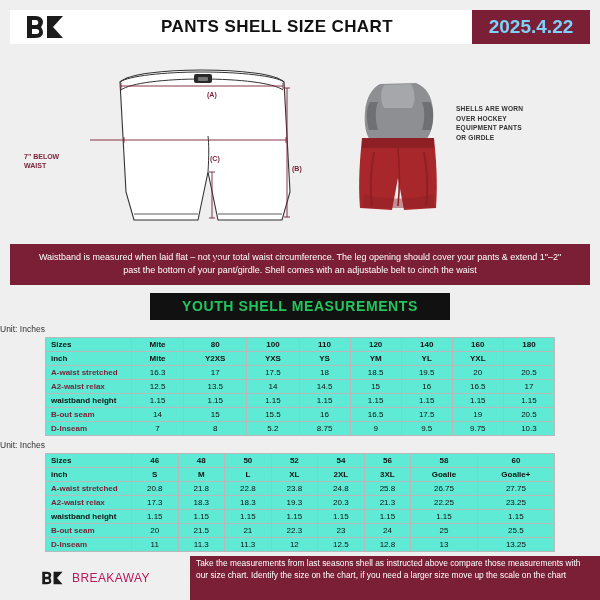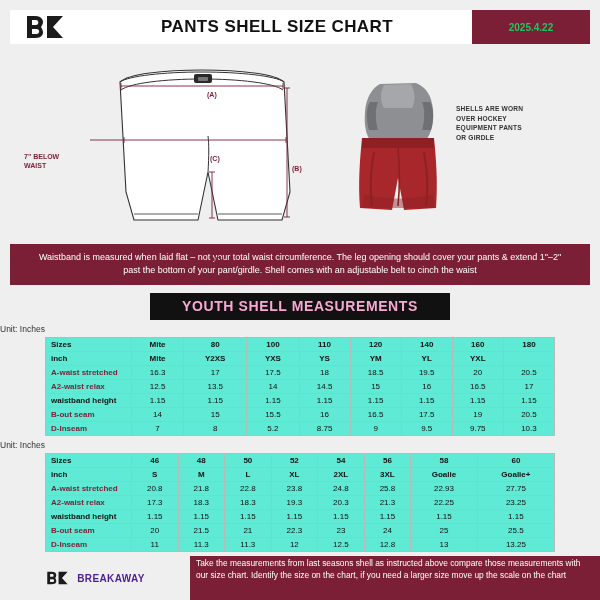--- a/index.html
+++ b/index.html
@@ -30,23 +30,23 @@
   .hdr-logo svg { display: block; }
   .hdr-title {
     flex: 1;
     display: flex; align-items: center; justify-content: center;
     font-size: 17px; font-weight: bold; letter-spacing: .4px;
     color: #111;
   }
   .hdr-date {
     width: 118px;
     background: #7a1f35;
-    color: #22c55e;
+    color: #7dd3fc;
     display: flex; align-items: center; justify-content: center;
-    font-size: 10px; font-weight: bold;
+    font-size: 19px; font-weight: bold;
   }
   
   .diagram {
     position: relative;
     margin: 0 10px;
     height: 196px;
     background: #efefef;
   }
   .diagram svg.shorts { position: absolute; left: 58px; top: 8px; }
   .label-small {
@@ -71,21 +71,21 @@
     text-align: center;
     font-size: 9px;
     line-height: 13px;
     padding: 7px 26px 8px 26px;
   }
   
   .section-band {
     margin: 8px auto 0 auto;
     width: 300px;
     background: #111;
-    color: #f9a8d4;
+    color: #22c55e;
     text-align: center;
     font-size: 14px;
     font-weight: bold;
     letter-spacing: .6px;
     padding: 5px 0 6px 0;
   }
   .unit {
     text-align: left;
     font-size: 8.5px;
     color: #333;
@@ -124,21 +124,21 @@
     height: 44px;
     display: flex;
   }
   .footer-left {
     width: 190px;
     background: #efefef;
     display: flex; align-items: center; justify-content: center;
     gap: 6px;
   }
   .footer-brand {
-    font-size: 10px; font-weight: bold; color: #4c1d95; letter-spacing: .4px;
+    font-size: 12px; font-weight: normal; color: #be185d; letter-spacing: .4px;
   }
   .footer-right {
     flex: 1;
     background: #7a1f35;
     color: #fff;
     font-size: 8.4px;
     line-height: 12px;
     display: flex; align-items: center;
     padding: 0 14px 18px 6px;
   }
@@ -337,21 +337,21 @@
           <td>Goalie+</td>
         </tr>
         <tr>
           <td class="rowlabel-maroon">A-waist stretched</td>
           <td>20.8</td>
           <td>21.8</td>
           <td>22.8</td>
           <td>23.8</td>
           <td>24.8</td>
           <td>25.8</td>
-          <td>22.93</td>
+          <td>26.75</td>
           <td>27.75</td>
         </tr>
         <tr>
           <td class="rowlabel-maroon">A2-waist relax</td>
           <td>17.3</td>
           <td>18.3</td>
           <td>18.3</td>
           <td>19.3</td>
           <td>20.3</td>
           <td>21.3</td>

